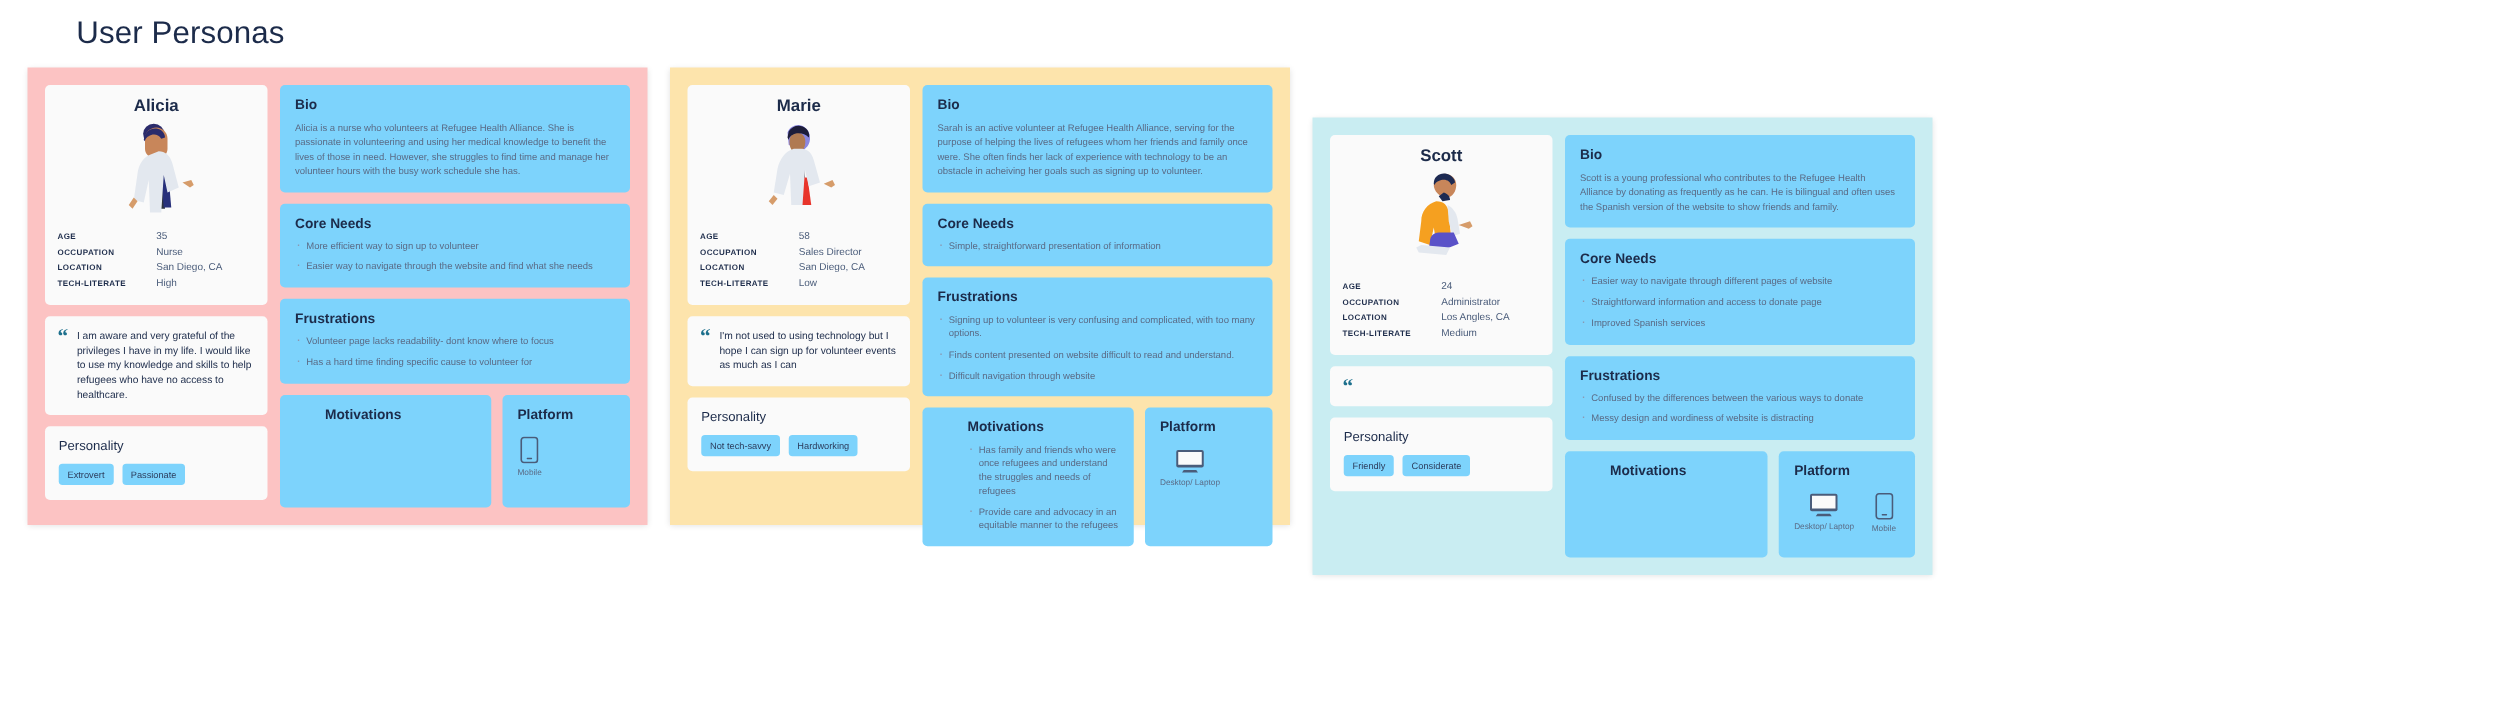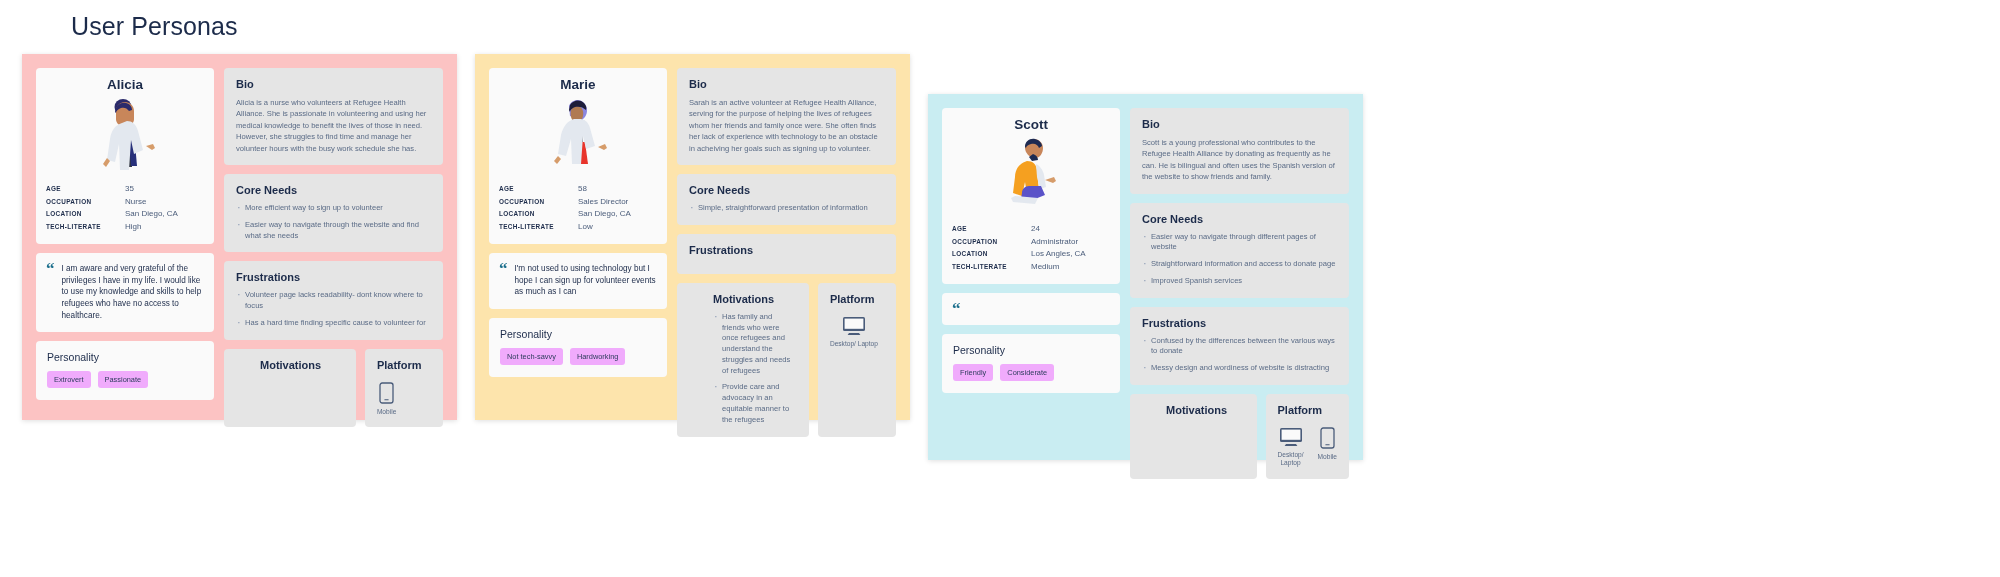--- a/index.html
+++ b/index.html
@@ -5,32 +5,32 @@
   * { box-sizing: border-box; margin: 0; padding: 0; }
   html, body {
     width: 2000px; height: 577px;
     background: #ffffff;
     font-family: "Liberation Sans", sans-serif;
     overflow: hidden;
   }
   .page { position: relative; width: 2000px; height: 577px; background: #fff; }
 
   .page-title {
-    position: absolute; left: 71px; top: 12px;
+    position: absolute; left: 61px; top: 12px;
     font-size: 25px; font-weight: 400; color: #1c2b4a;
     letter-spacing: .1px;
   }
 
   .board {
     position: absolute; left: 0; top: 54px;
     display: flex; gap: 18px; padding-left: 22px;
   }
 
   .persona-card {
-    width: 435px; height: 366px;
+    width: 496px; height: 366px;
     padding: 14px;
     display: flex; gap: 10px;
     box-shadow: 0 1px 5px rgba(0,0,0,.13);
   }
   .persona-card.pink  { background: #fcc3c3; }
   .persona-card.amber { background: #fde4ac; }
   .persona-card.aqua  { background: #c9edf2; margin-top: 40px; }
 
   
   .left-col { width: 178px; display: flex; flex-direction: column; gap: 9px; }
@@ -60,28 +60,28 @@
     font-weight: 700; font-family: "Liberation Serif", serif; flex: none;
   }
   .quote-text { font-size: 8.2px; line-height: 1.42; color: #1c2b4a; }
 
   .personality-panel { padding: 10px 11px 12px; }
   .sec-title-sm {
     font-size: 10.5px; font-weight: 400; color: #1c2b4a; margin-bottom: 8px;
   }
   .tags { display: flex; flex-wrap: wrap; gap: 7px; }
   .tag {
-    background: #f0abfc; border-radius: 3px;
+    background: #7dd3fc; border-radius: 3px;
     padding: 4px 7px; font-size: 7.4px; color: #2c3c5c;
   }
 
   
   .right-col { flex: 1; display: flex; flex-direction: column; gap: 9px; }
 
-  .sec { background: #e5e5e5; border-radius: 4px; padding: 10px 12px 11px; }
+  .sec { background: #7dd3fc; border-radius: 4px; padding: 10px 12px 11px; }
   .sec-title { font-size: 11px; font-weight: 700; color: #1c2b4a; margin-bottom: 7px; }
   .sec-body { font-size: 7.6px; line-height: 1.5; color: #5a6b86; }
 
   ul.bullets { list-style: none; }
   ul.bullets li {
     position: relative; padding-left: 9px; margin-bottom: 6px;
     font-size: 7.6px; line-height: 1.42; color: #5a6b86;
   }
   ul.bullets li:last-child { margin-bottom: 0; }
   ul.bullets li::before {
@@ -263,20 +263,25 @@
 
         <div class="sec">
           <div class="sec-title">Core Needs</div>
           <ul class="bullets">
             <li>Simple, straightforward presentation of information</li>
           </ul>
         </div>
 
         <div class="sec">
           <div class="sec-title">Frustrations</div>
+          <ul class="bullets">
+            <li>Signing up to volunteer is very confusing and complicated, with too many options.</li>
+            <li>Finds content presented on website difficult to read and understand.</li>
+            <li>Difficult navigation through website</li>
+          </ul>
         </div>
 
         <div class="bottom-row">
           <div class="sec motivations">
             <div class="sec-title">Motivations</div>
             <ul class="bullets">
               <li>Has family and friends who were once refugees and understand the struggles and needs of refugees</li>
               <li>Provide care and advocacy in an equitable manner to the refugees</li>
             </ul>
           </div>

